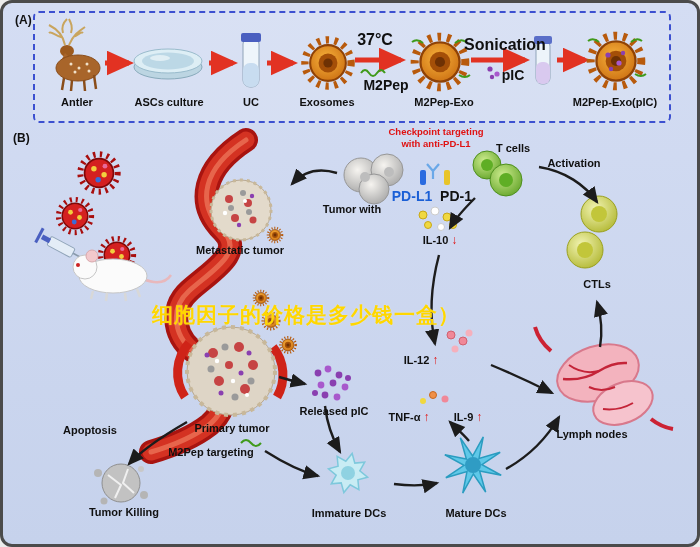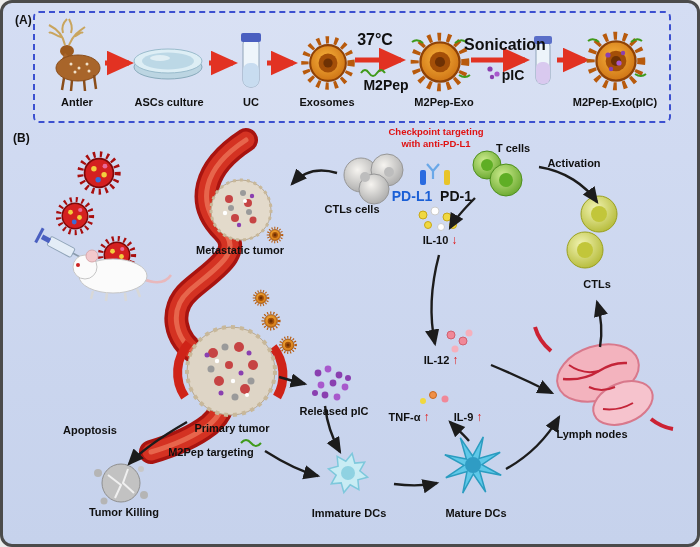--- a/index.html
+++ b/index.html
@@ -318,36 +318,37 @@
   <div class="t" style="left:441px;top:93px">M2Pep-Exo</div>
   <div class="t" style="left:612px;top:93px">M2Pep-Exo(pIC)</div>
 
   <div class="t mid" style="left:372px;top:28px">37°C</div>
   <div class="t tiny" style="left:383px;top:74px">M2Pep</div>
   <div class="t mid" style="left:502px;top:33px">Sonication</div>
   <div class="t tiny" style="left:510px;top:64px">pIC</div>
 
   <div class="t small red" style="left:433px;top:124px">Checkpoint targeting</div>
   <div class="t small red" style="left:433px;top:136px">with anti-PD-L1</div>
-  <div class="t" style="left:349px;top:200px">CTLs cells</div>
+  <div class="t" style="left:349px;top:200px">Tumor with</div>
   <div class="t tiny blue" style="left:409px;top:185px">PD-L1</div>
   <div class="t tiny" style="left:453px;top:185px">PD-1</div>
   <div class="t" style="left:510px;top:139px">T cells</div>
   <div class="t" style="left:571px;top:154px">Activation</div>
   <div class="t" style="left:594px;top:275px">CTLs</div>
   <div class="t" style="left:237px;top:241px">Metastatic tumor</div>
 
   <div class="t" style="left:437px;top:231px"><span>IL-10</span><span class="cyarrow">↓</span></div>
-  <div class="t" style="left:438px;top:351px"><span>IL-12</span><span class="cyarrow">↑</span></div>
+  <div class="t" style="left:418px;top:351px"><span>IL-12</span><span class="cyarrow">↑</span></div>
   <div class="t" style="left:406px;top:408px"><span>TNF-α</span><span class="cyarrow">↑</span></div>
   <div class="t" style="left:465px;top:408px"><span>IL-9</span><span class="cyarrow">↑</span></div>
 
   <div class="t" style="left:331px;top:402px">Released pIC</div>
   <div class="t" style="left:229px;top:419px">Primary tumor</div>
   <div class="t" style="left:208px;top:443px">M2Pep targeting</div>
   <div class="t" style="left:87px;top:421px">Apoptosis</div>
   <div class="t" style="left:121px;top:503px">Tumor Killing</div>
   <div class="t" style="left:346px;top:504px">Immature DCs</div>
   <div class="t" style="left:473px;top:504px">Mature DCs</div>
   <div class="t" style="left:589px;top:425px">Lymph nodes</div>
 
+  <div class="wm" style="left:303px;top:298px">细胞因子的价格是多少钱一盒）</div>
 
 </div>
 
 </body></html>

